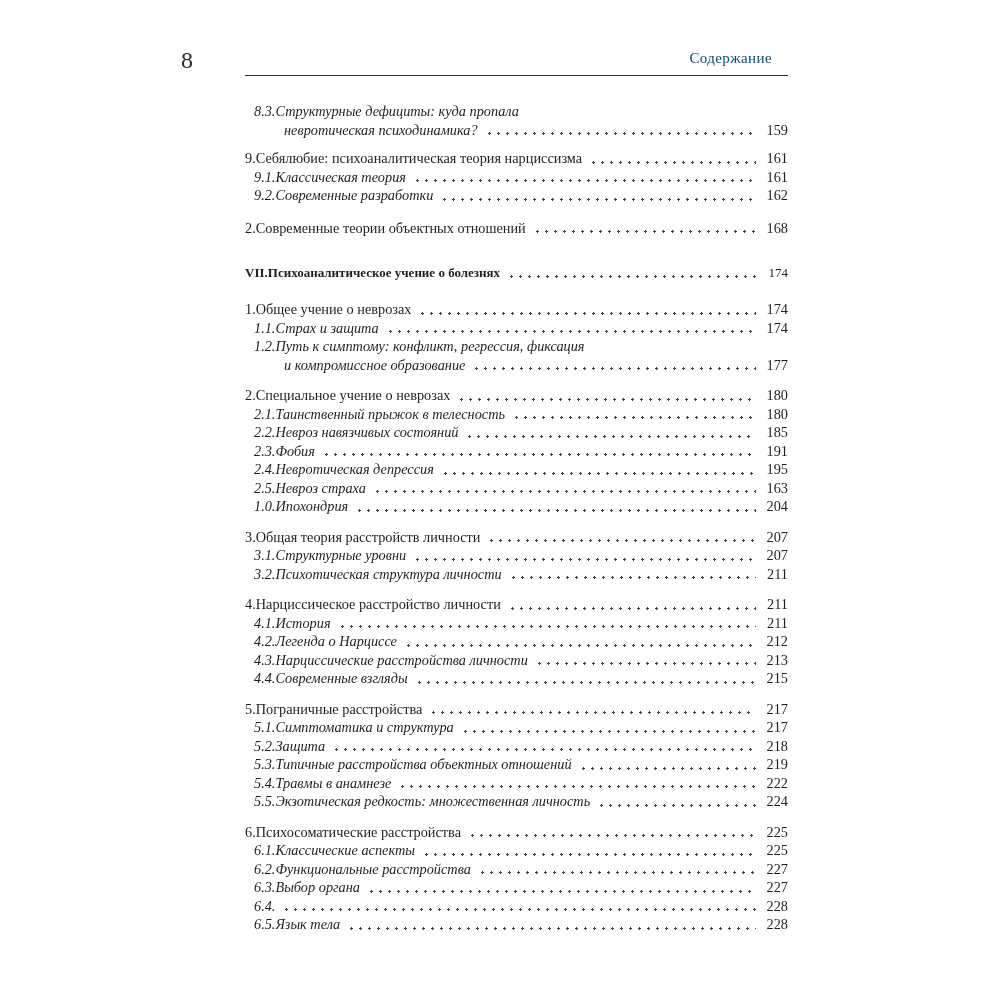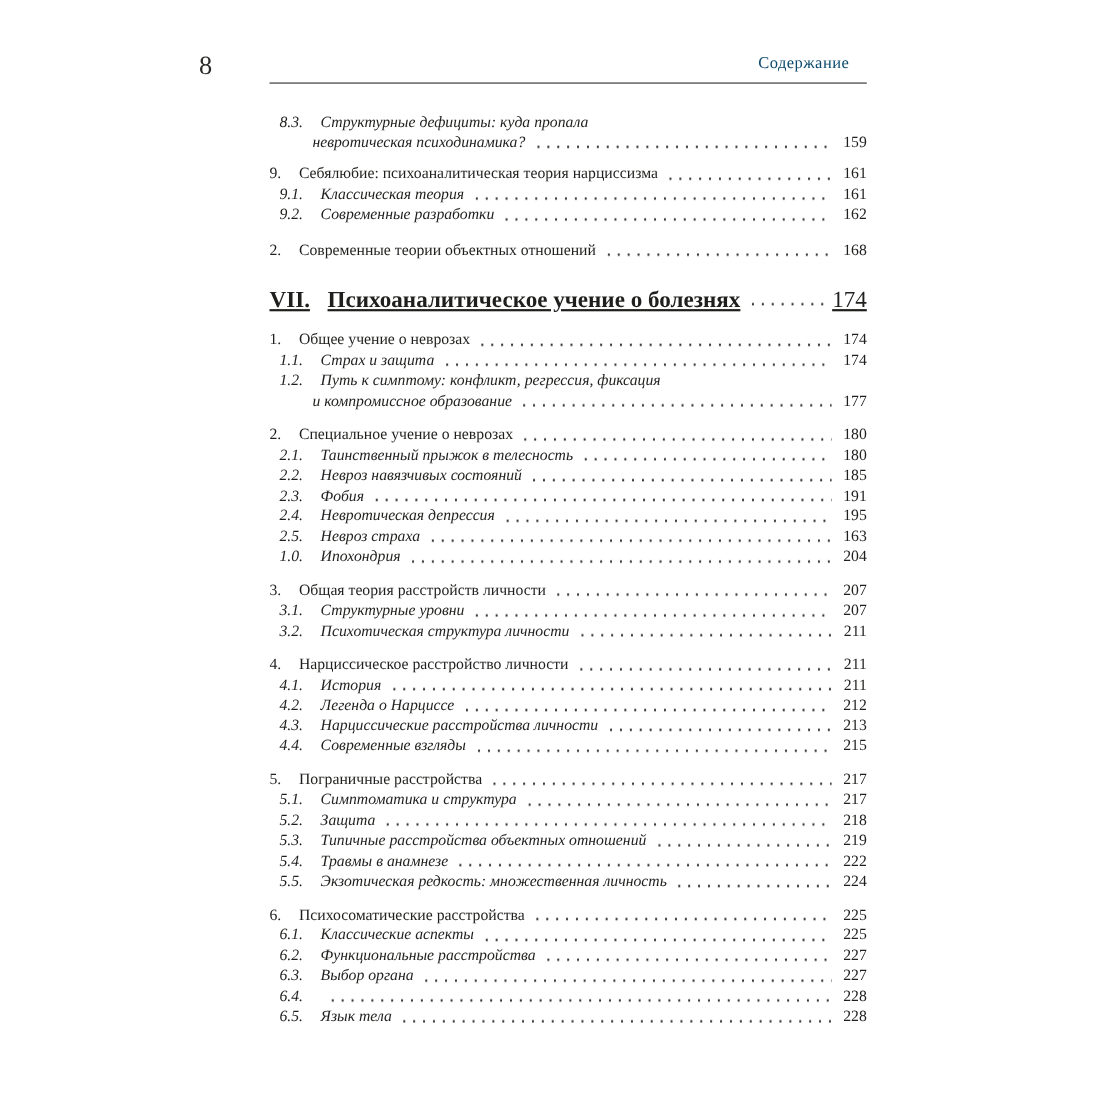--- a/index.html
+++ b/index.html
@@ -46,40 +46,40 @@
   .row { margin: 0; }
   .row.indent { padding-left: 9px; }
   .line {
     display: flex;
     align-items: baseline;
     line-height: 18.5px;
     font-size: 14.3px;
     white-space: nowrap;
   }
   .line.cont { padding-left: 30px; align-items: flex-end; }
-  .num { margin-right: 16px; flex: 0 0 auto; text-align: right; }
+  .num { margin-right: 0; flex: 0 0 auto; text-align: right; }
   .txt { flex: 0 1 auto; }
   .leader {
     flex: 1 1 auto;
     align-self: stretch;
     margin: 0 6px 0 7px;
     min-width: 12px;
     background-image: radial-gradient(circle, #3c3c3a 1.05px, rgba(0,0,0,0) 1.35px);
     background-size: 9px 3px;
     background-repeat: repeat-x;
     background-position: 0 calc(100% - 4px);
   }
   .pg {
     flex: 0 0 auto;
     min-width: 26px;
     text-align: right;
   }
   .row.italic .num,
   .row.italic .txt { font-style: italic; }
-  .row.bold .line { font-size: 21px; line-height: 19px; text-decoration: underline; }
+  .row.bold .line { font-size: 13px; line-height: 19px; }
   .row.bold .num,
   .row.bold .txt { font-weight: bold; }
 </style>
 </head>
 <body>
 
 <div class="page">
   <div class="page-num">8</div>
   <div class="content">
     <div class="header">

